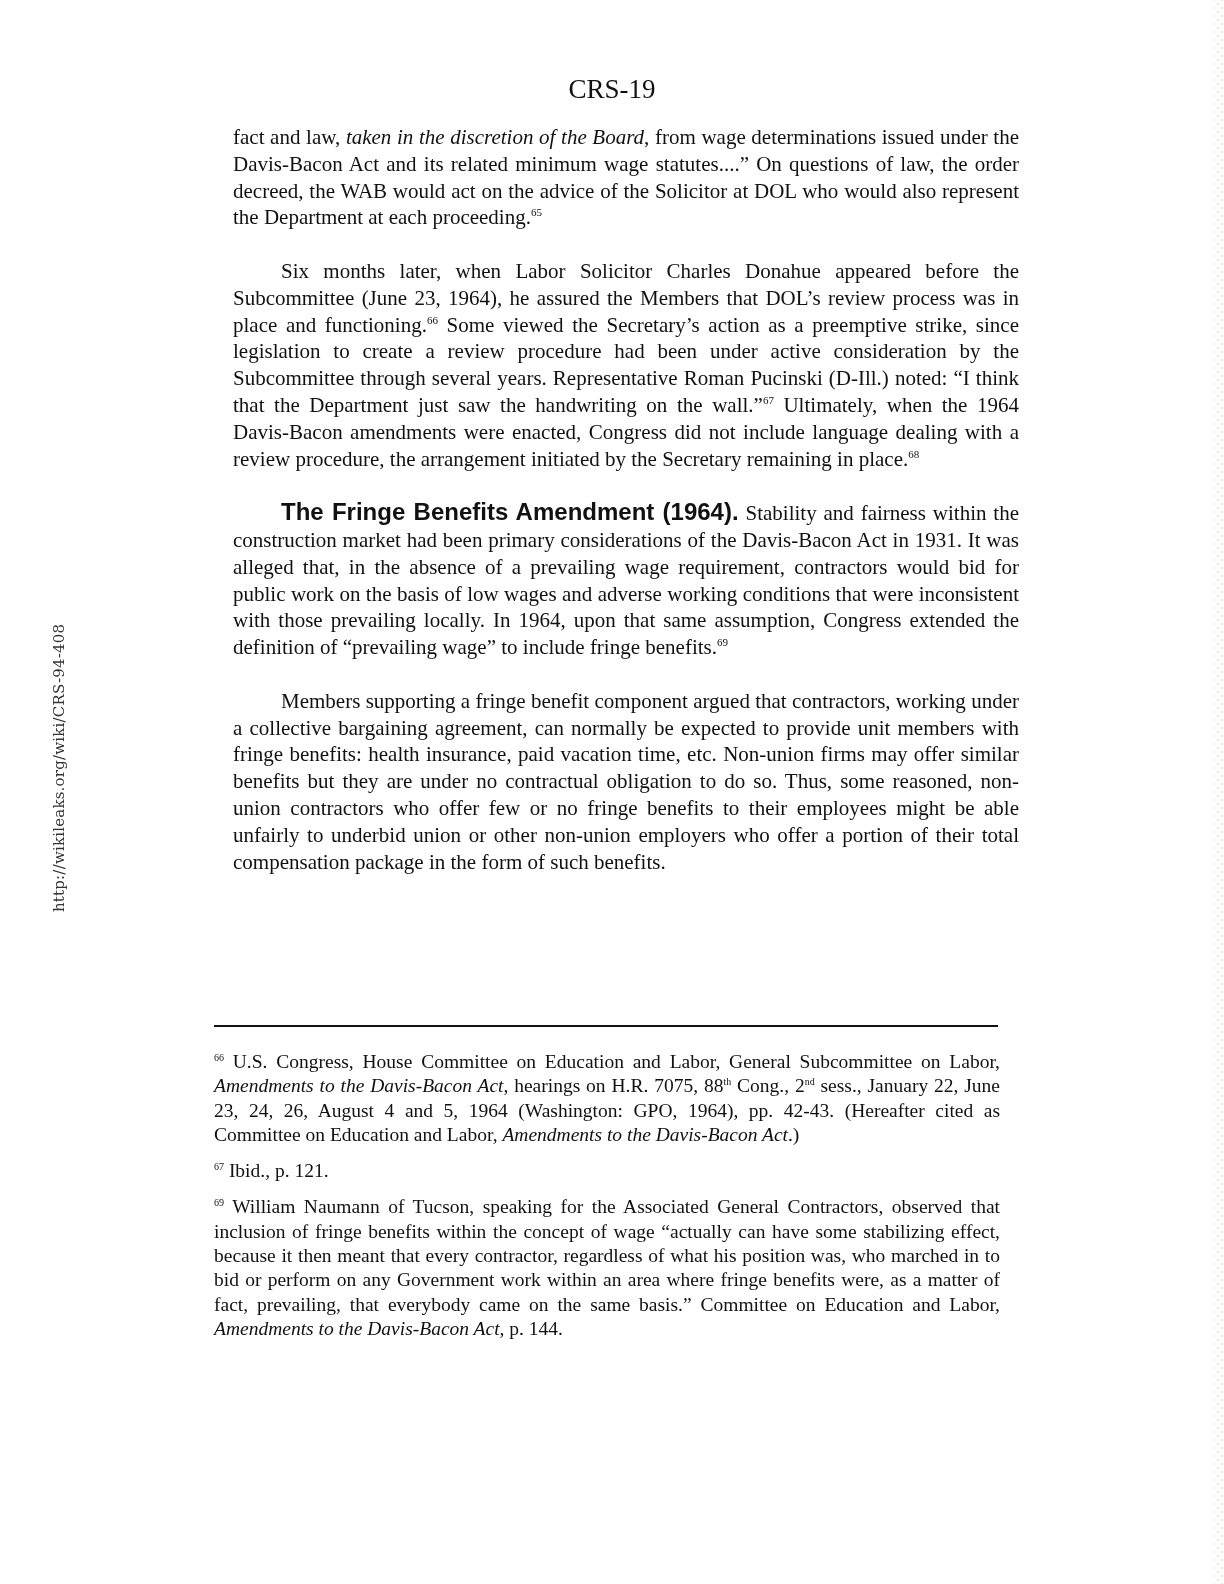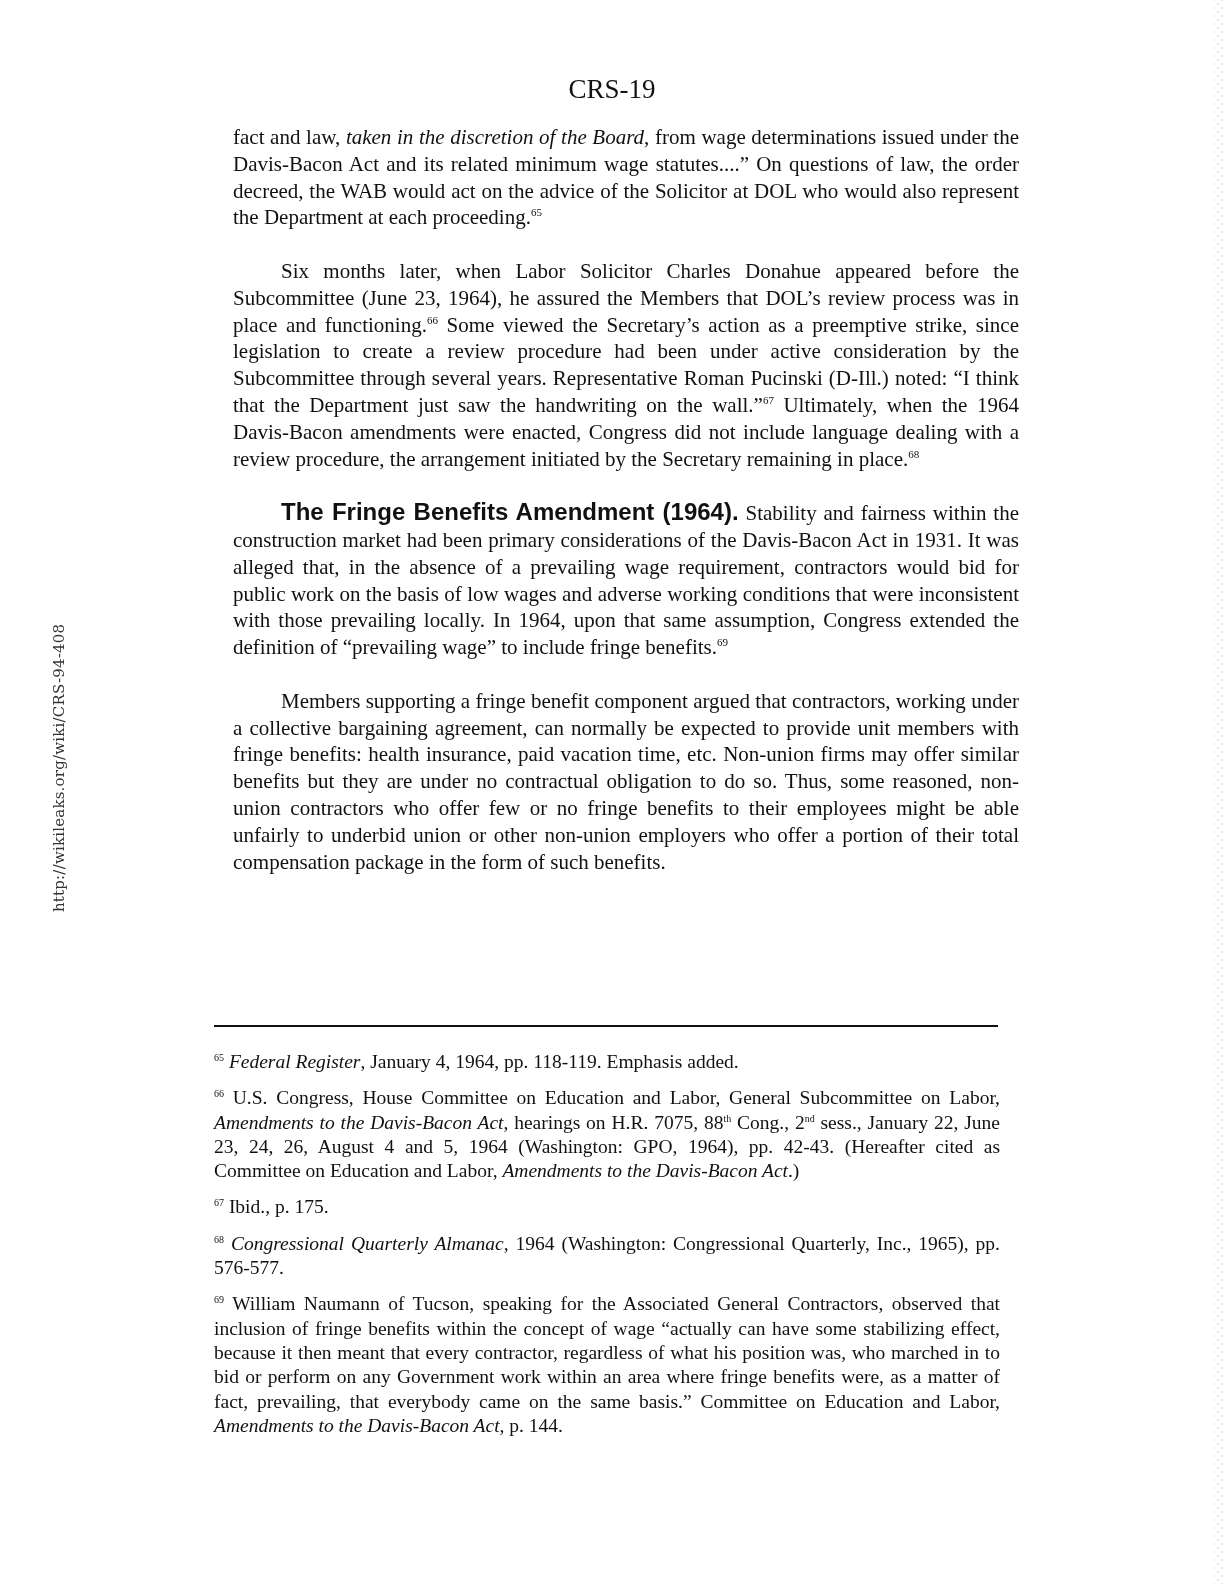--- a/index.html
+++ b/index.html
@@ -51,22 +51,20 @@
   <p class="indent"><span>Six months later, when Labor Solicitor Charles Donahue appeared before the Subcommittee (June 23, 1964), he assured the Members that DOL’s review process was in place and functioning.</span><sup>66</sup><span> Some viewed the Secretary’s action as a preemptive strike, since legislation to create a review procedure had been under active consideration by the Subcommittee through several years. Representative Roman Pucinski (D-Ill.) noted: “I think that the Department just saw the handwriting on the wall.”</span><sup>67</sup><span> Ultimately, when the 1964 Davis-Bacon amendments were enacted, Congress did not include language dealing with a review procedure, the arrangement initiated by the Secretary remaining in place.</span><sup>68</sup></p>
 
   <p class="indent"><span class="heading-run">The Fringe Benefits Amendment (1964).</span><span> Stability and fairness within the construction market had been primary considerations of the Davis-Bacon Act in 1931. It was alleged that, in the absence of a prevailing wage requirement, contractors would bid for public work on the basis of low wages and adverse working conditions that were inconsistent with those prevailing locally. In 1964, upon that same assumption, Congress extended the definition of “prevailing wage” to include fringe benefits.</span><sup>69</sup></p>
 
   <p class="indent"><span>Members supporting a fringe benefit component argued that contractors, working under a collective bargaining agreement, can normally be expected to provide unit members with fringe benefits: health insurance, paid vacation time, etc. Non-union firms may offer similar benefits but they are under no contractual obligation to do so. Thus, some reasoned, non-union contractors who offer few or no fringe benefits to their employees might be able unfairly to underbid union or other non-union employers who offer a portion of their total compensation package in the form of such benefits.</span></p>
 </div>
 
 <div class="rule"></div>
 
 <div class="footnotes">
-  <div class="fn"><sup>65</sup> <i>Federal Register</i><span>, January 4, 1964, pp. 118-119. Emphasis added.</span></div>
 
   <div class="fn"><sup>66</sup><span> U.S. Congress, House Committee on Education and Labor, General Subcommittee on Labor, </span><i>Amendments to the Davis-Bacon Act</i><span>, hearings on H.R. 7075, 88</span><sup>th</sup><span> Cong., 2</span><sup>nd</sup><span> sess., January 22, June 23, 24, 26, August 4 and 5, 1964 (Washington: GPO, 1964), pp. 42-43. (Hereafter cited as Committee on Education and Labor, </span><i>Amendments to the Davis-Bacon Act</i><span>.)</span></div>
 
-  <div class="fn"><sup>67</sup><span> Ibid., p. 175.</span></div>
+  <div class="fn"><sup>67</sup><span> Ibid., p. 121.</span></div>
 
-  <div class="fn"><sup>68</sup> <i>Congressional Quarterly Almanac</i><span>, 1964 (Washington: Congressional Quarterly, Inc., 1965), pp. 576-577.</span></div>
 
   <div class="fn"><sup>69</sup><span> William Naumann of Tucson, speaking for the Associated General Contractors, observed that inclusion of fringe benefits within the concept of wage “actually can have some stabilizing effect, because it then meant that every contractor, regardless of what his position was, who marched in to bid or perform on any Government work within an area where fringe benefits were, as a matter of fact, prevailing, that everybody came on the same basis.” Committee on Education and Labor, </span><i>Amendments to the Davis-Bacon Act</i><span>, p. 144.</span></div>
 </div>
 
 </body></html>

